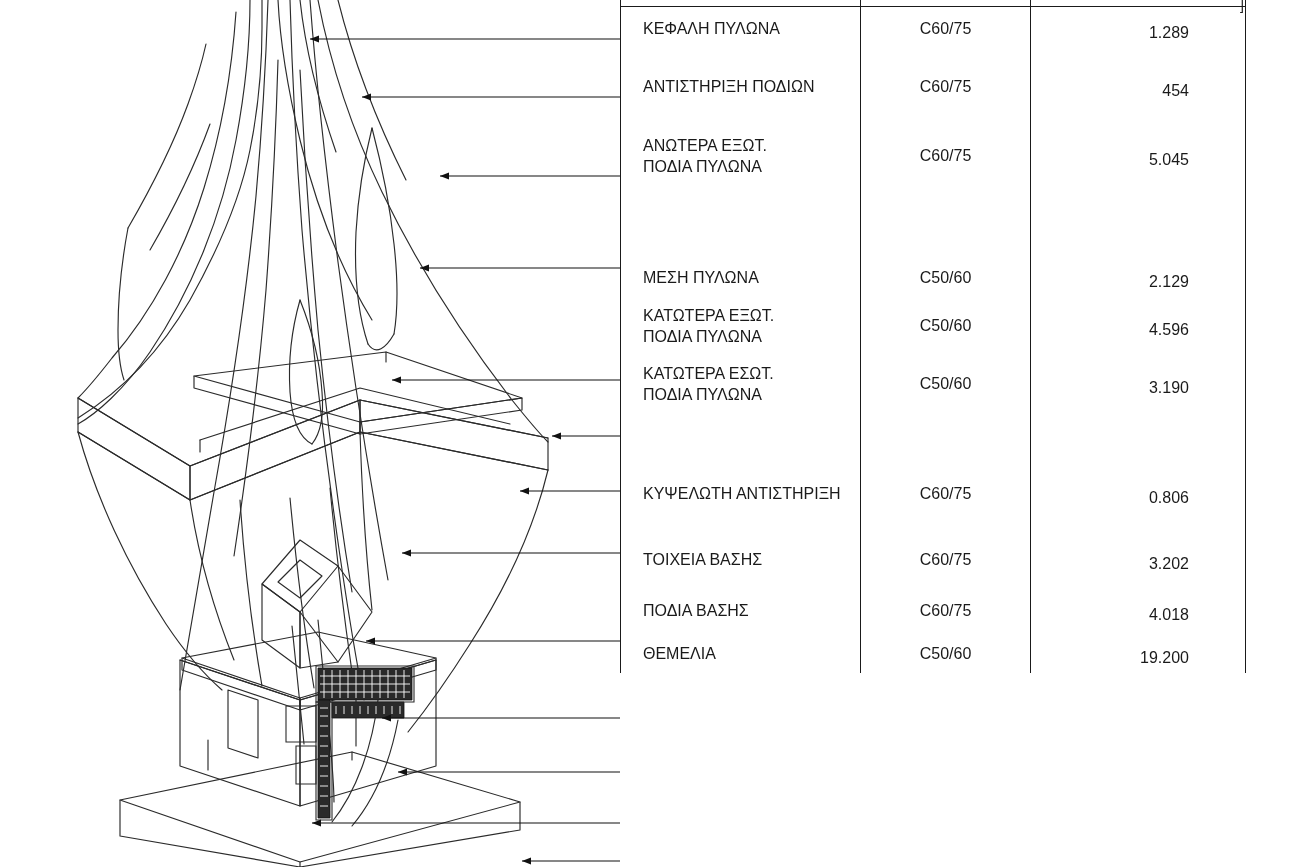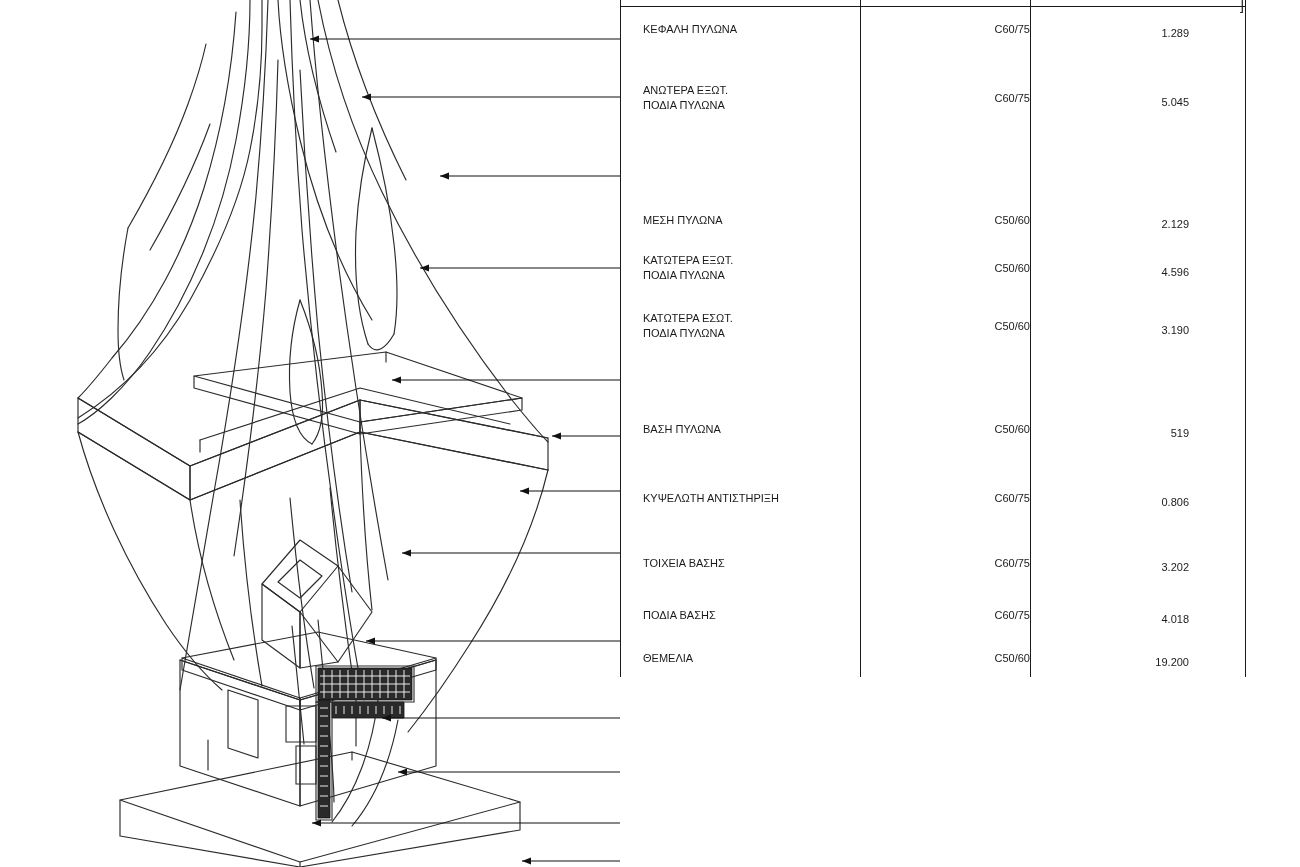--- a/index.html
+++ b/index.html
@@ -50,29 +50,29 @@
     width: 625px;
     table-layout: fixed;
   }
   table.legend col.c-name  { width: 240px; }
   table.legend col.c-grade { width: 170px; }
   table.legend col.c-qty   { width: 215px; }
 
   table.legend td {
     border-left: 1.6px solid #1a1a1a;
     border-right: 1.6px solid #1a1a1a;
-    font-size: 11px;
+    font-size: 16px;
     color: #1a1a1a;
     padding: 0 0 0 22px;
     vertical-align: middle;
     line-height: 1.33;
     white-space: pre-line;
   }
   table.legend td.grade {
-    text-align: right;
+    text-align: center;
     padding: 0;
   }
   table.legend td.qty {
     text-align: right;
     padding: 8px 56px 0 0;
   }
   .hdr-partial {
     position: absolute;
     right: 56px;
     top: -3px;
@@ -234,20 +234,25 @@
         <col class="c-name">
           <col class="c-grade">
           <col class="c-qty">
       </colgroup>
       <tbody>
         <tr style="height:58px">
           <td>ΚΕΦΑΛΗ ΠΥΛΩΝΑ</td>
           <td class="grade">C60/75</td>
           <td class="qty">1.289</td>
         </tr>
+        <tr style="height:58px">
+          <td>ΑΝΤΙΣΤΗΡΙΞΗ ΠΟΔΙΩΝ</td>
+          <td class="grade">C60/75</td>
+          <td class="qty">454</td>
+        </tr>
         <tr style="height:80px">
           <td>ΑΝΩΤΕΡΑ ΕΞΩΤ.
 ΠΟΔΙΑ ΠΥΛΩΝΑ</td>
           <td class="grade">C60/75</td>
           <td class="qty">5.045</td>
         </tr>
         <tr style="height:58px">
           <td></td>
           <td class="grade"></td>
           <td class="qty"></td>
@@ -267,25 +272,20 @@
           <td>ΚΑΤΩΤΕΡΑ ΕΣΩΤ.
 ΠΟΔΙΑ ΠΥΛΩΝΑ</td>
           <td class="grade">C50/60</td>
           <td class="qty">3.190</td>
         </tr>
         <tr style="height:38px">
           <td></td>
           <td class="grade"></td>
           <td class="qty"></td>
         </tr>
-        <tr style="height:62px">
-          <td>ΒΑΣΗ ΠΥΛΩΝΑ</td>
-          <td class="grade">C50/60</td>
-          <td class="qty">519</td>
-        </tr>
         <tr style="height:76px">
           <td>ΚΥΨΕΛΩΤΗ ΑΝΤΙΣΤΗΡΙΞΗ</td>
           <td class="grade">C60/75</td>
           <td class="qty">0.806</td>
         </tr>
         <tr style="height:55px">
           <td>ΤΟΙΧΕΙΑ ΒΑΣΗΣ</td>
           <td class="grade">C60/75</td>
           <td class="qty">3.202</td>
         </tr>

